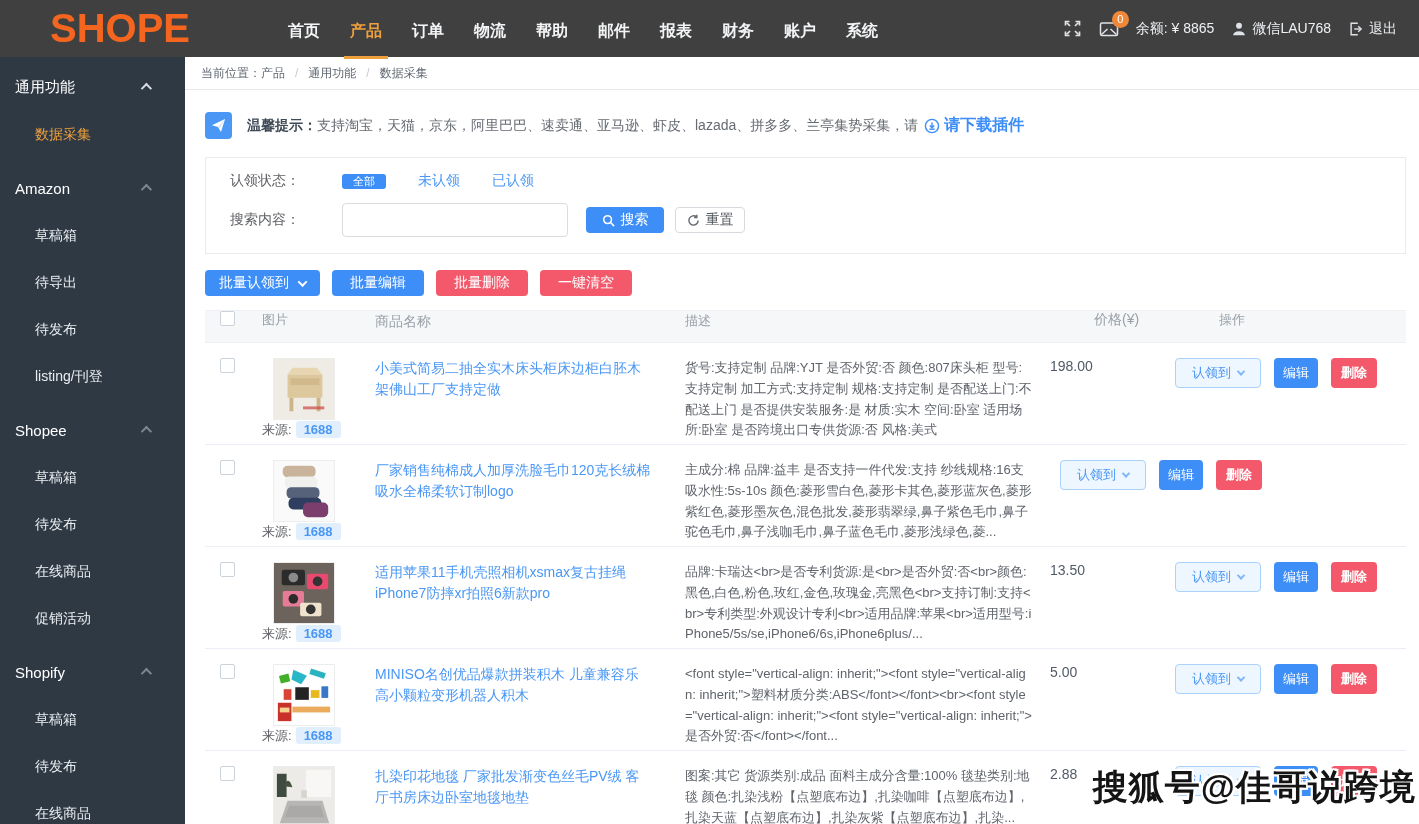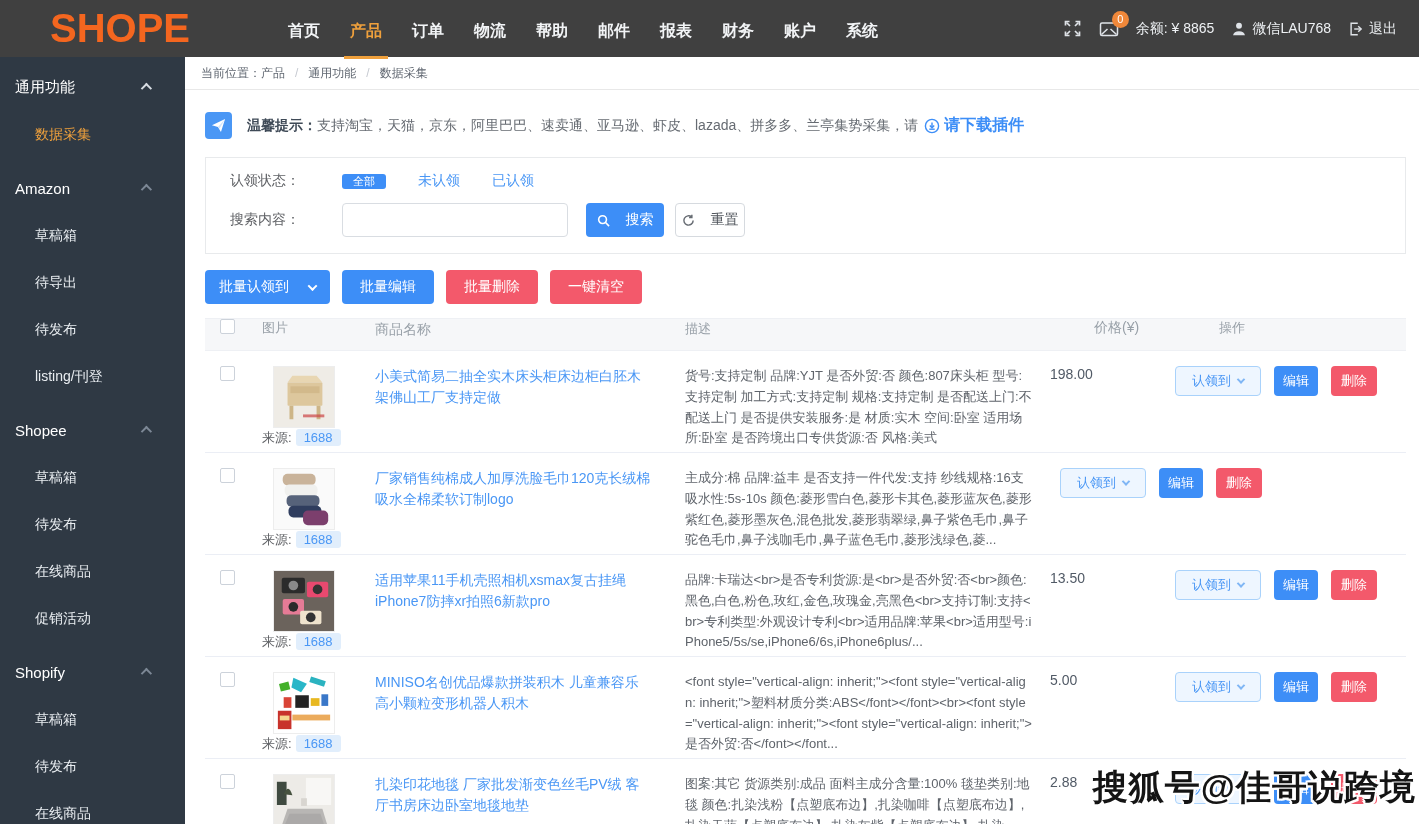--- a/index.html
+++ b/index.html
@@ -56,22 +56,22 @@
   .filter-box { margin-top: 18px; border: 1px solid #e8eaec; padding: 14px 0 16px 0; }
   .f-row { display: flex; align-items: center; }
   .f-row + .f-row { margin-top: 13px; }
   .f-label { margin-left: 24px; width: 88px; font-size: 14px; color: #606266; }
   .f-content { margin-left: 24px; display: flex; align-items: center; }
   .status-all { background: #3d8ef7; color: #fff; font-size: 11px; padding: 0 11px;
     border-radius: 3px; cursor: pointer; }
   .status-link { color: #4a97f5; font-size: 14px; margin-left: 32px; cursor: pointer; }
   .search-input { width: 226px; height: 34px; border: 1px solid #d9dde2; border-radius: 4px;
     padding: 0 10px; font-size: 14px; color: #333; outline: none; }
-  .btn { display: inline-flex; align-items: center; justify-content: center; gap: 16px;
-    height: 34px; border: none; border-radius: 4px; font-size: 14px; cursor: pointer;
+  .btn { display: inline-flex; align-items: center; justify-content: center; gap: 6px;
+    height: 26px; border: none; border-radius: 4px; font-size: 14px; cursor: pointer;
     font-family: inherit; }
   .btn.blue { background: #3d8ef7; color: #fff; }
   .btn.red { background: #f3596b; color: #fff; }
   .btn.plain { background: #fff; color: #51565d; border: 1px solid #d6dadf; }
   .search-btn { width: 78px; margin-left: 18px; }
   .reset-btn { width: 70px; margin-left: 11px; }
 
   .batch-row { margin-top: 16px; display: flex; gap: 12px; }
   .batch-claim { padding: 0 14px; }
   .batch-btn { padding: 0 18px; }
@@ -85,36 +85,36 @@
     color: #98a0a8; font-size: 13px; }
   .trow { display: flex; border-bottom: 1px solid #ebeef5; height: 102px; padding-top: 15px; }
   .col-check { width: 45px; display: flex; justify-content: center; flex: none; }
   .thead .col-check { align-items: center; }
   .checkbox { width: 15px; height: 15px; border: 1px solid #ccd2da; border-radius: 2px;
     background: #fff; cursor: pointer; }
   .col-image { width: 125px; padding-left: 12px; flex: none; }
   .p-img { width: 62px; height: 62px; border: 1px solid #ededed; display: block; margin-left: 11px; }
   .src-line { margin-top: 6px; font-size: 13px; color: #606266; white-space: nowrap; }
   .src-badge { display: inline-block; margin-left: 4px; background: #e1eefc; color: #4a97f5;
-    border-radius: 3px; padding: 1px 8px; font-size: 13px; cursor: pointer; }
+    border-radius: 3px; padding: 1px 8px; font-size: 13px; cursor: pointer; font-weight: bold; }
   .col-name { width: 310px; padding-right: 34px; flex: none; font-size: 14px;
     color: #4a97f5; line-height: 21px; cursor: pointer; }
   .col-desc { width: 365px; padding-right: 18px; flex: none; font-size: 13px;
     color: #5f646b; line-height: 1.6; max-height: 100px; overflow: hidden;
     word-break: break-all; }
   .col-price { width: 115px; flex: none; font-size: 14px; color: #515a66; }
   .col-actions { flex: 1; padding-left: 10px; display: flex; gap: 13px; align-items: flex-start; }
   .btn-sm { height: 30px; border-radius: 4px; font-size: 13px; display: inline-flex;
     align-items: center; justify-content: center; cursor: pointer; border: none;
     font-family: inherit; }
   .claim-btn { width: 86px; background: #eef6ff; border: 1px solid #a9d2fb; color: #4a97f5; gap: 7px; }
   .chev-down-b { width: 6px; height: 6px; border-bottom: 2px solid #7fb6f5;
     border-right: 2px solid #7fb6f5; transform: rotate(45deg) translate(-1px,-1px); }
   .edit-btn { width: 44px; background: #3d8ef7; color: #fff; }
-  .del-btn { width: 46px; background: #f3596b; color: #fff; }
+  .del-btn { width: 46px; background: #f3596b; color: #fff; font-weight: bold; }
   .thead-label { flex: none; }
 
   
   .watermark { position: fixed; right: 3px; bottom: 13px; z-index: 99; font-size: 35px;
     font-weight: bold; color: #141414; letter-spacing: 1px; white-space: nowrap;
     text-shadow: -2px -2px 0 #fff, 2px -2px 0 #fff, -2px 2px 0 #fff, 2px 2px 0 #fff,
       0 -2px 0 #fff, 0 2px 0 #fff, -2px 0 0 #fff, 2px 0 0 #fff; pointer-events: none; }
 
   svg { display: block; }
 </style>

